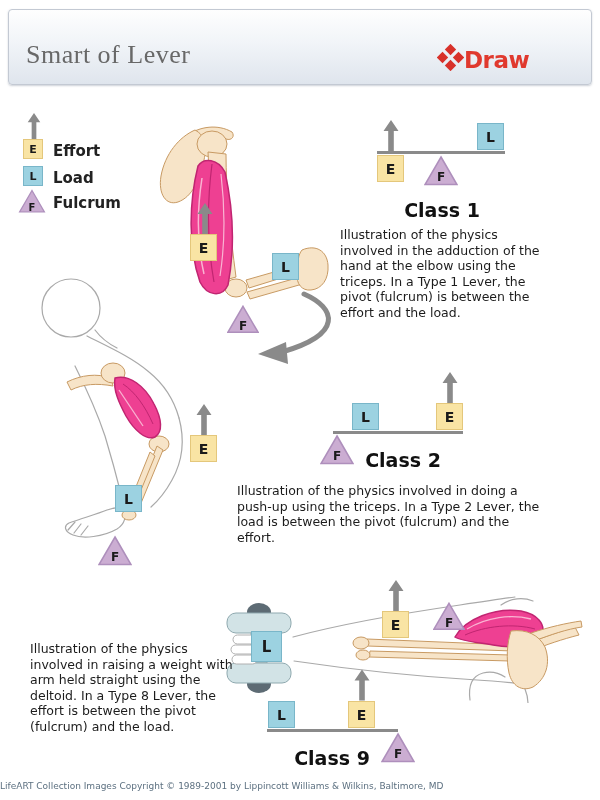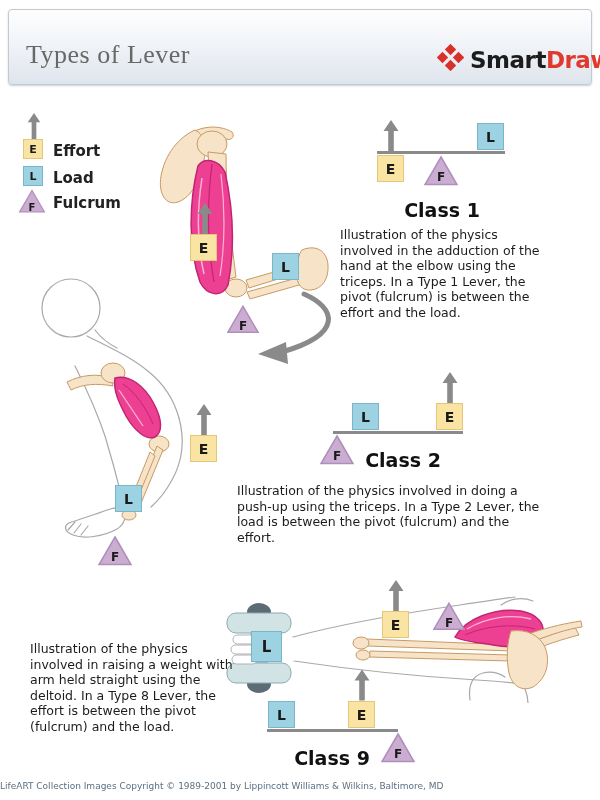--- a/index.html
+++ b/index.html
@@ -49,33 +49,32 @@
   .desc { position:absolute; font-size:12.5px; line-height:15.6px; color:#1c1c1c; }
   .class-label { position:absolute; font-weight:bold; font-size:19px; color:#111;
                  width:80px; text-align:center; }
   .footer { position:absolute; left:0; right:0; top:781px; text-align:left;
             font-size:9px; color:#5c7080; }
 </style>
 </head>
 <body>
 
 <div class="abs header"></div>
-<div class="abs page-title">Types of Lever</div>
+<div class="abs page-title">Smart of Lever</div>
 <div class="abs brand">
   <span>
     <svg width="27" height="27" viewBox="0 0 27 27">
       <g fill="#d8312a">
         <rect x="9.5" y="1.5" width="8" height="8" transform="rotate(45 13.5 5.5)"></rect>
         <rect x="1.5" y="9.5" width="8" height="8" transform="rotate(45 5.5 13.5)"></rect>
         <rect x="17.5" y="9.5" width="8" height="8" transform="rotate(45 21.5 13.5)"></rect>
         <rect x="9.5" y="17.5" width="8" height="8" transform="rotate(45 13.5 21.5)"></rect>
       </g>
     </svg>
   </span>
-  <span class="brand-smart">Smart</span>
   <span class="brand-draw">Draw</span>
 </div>
 
 <div class="uarrow" style="left:27px;top:113px">
   <svg width="14" height="26" viewBox="0 0 16 31">
       <polygon points="8,0 15.5,11 10.8,11 10.8,31 5.2,31 5.2,11 0.5,11" fill="#8a8a8a"></polygon>
     </svg>
 </div>
 <div class="box-marker marker-sm effort" style="left:23px;top:139px">
   <span>E</span>

